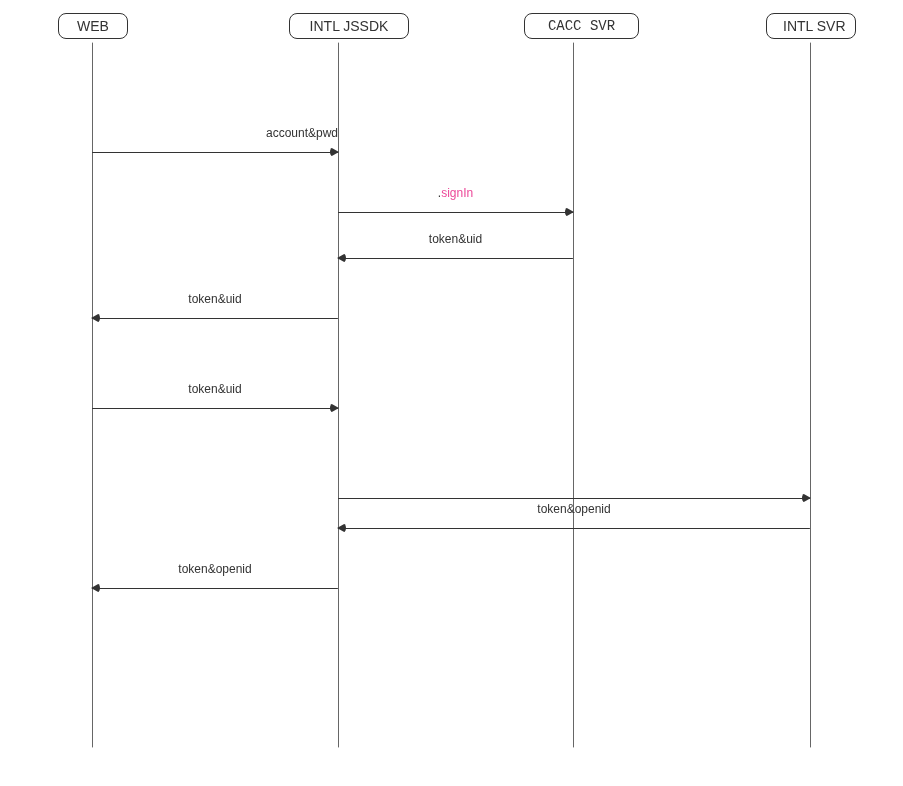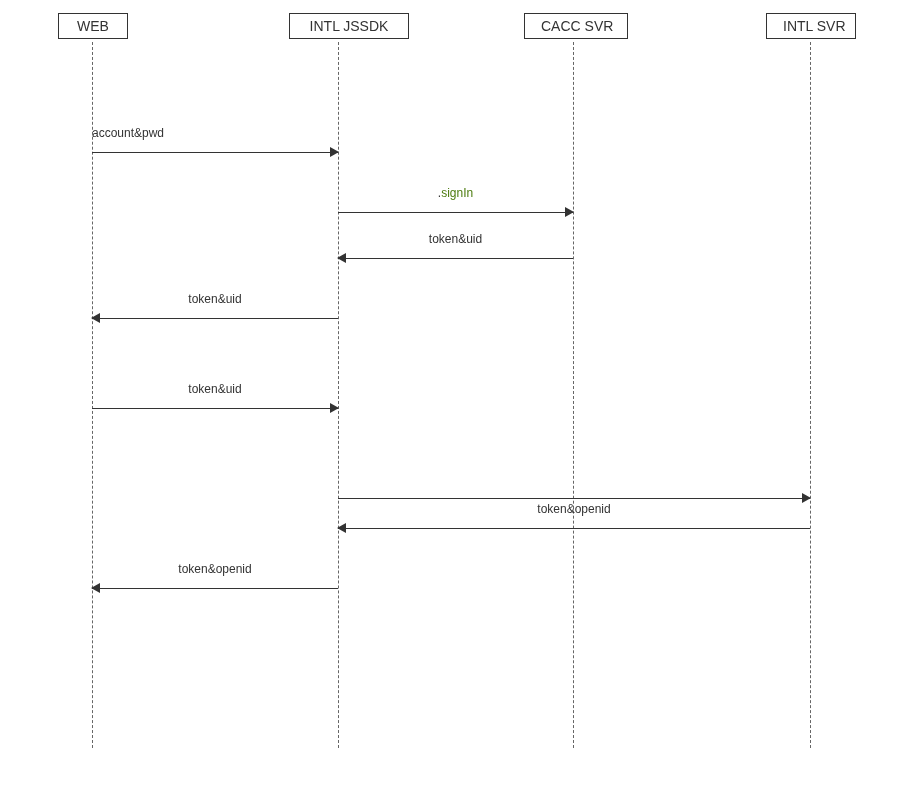--- a/index.html
+++ b/index.html
@@ -1,15 +1,15 @@
 <!DOCTYPE html>
 <html><head>
 <meta charset="utf-8">
 <style>
-  * { margin: 0; padding: 0; box-sizing: border-box; }
+  * { margin: 0; padding: 0; box-sizing: border-box; border-radius: 8px; }
   body {
     font-family: "Segoe UI", Arial, sans-serif;
     font-size: 13px;
     color: #333;
     background: #fff;
     width: 903px;
     height: 786px;
     position: relative;
   }
   .participant-box {
@@ -30,21 +30,21 @@
     position: absolute;
     height: 24px;
   }
   .msg-label {
     position: absolute;
     top: -16px;
     font-size: 12px;
     white-space: nowrap;
     color: #333;
   }
-  .red { color: #4d7c0f; font-weight: 500; }
+  .red { color: #ec4899; font-weight: 500; }
   .arrow-line {
     position: absolute;
     top: 10px;
     height: 0;
     border-top: 1px solid #333;
   }
   .arrow-head-right {
     position: absolute;
     top: 5px;
     right: -1px;
@@ -63,31 +63,31 @@
     border-right: 9px solid #333;
   }
 </style>
 </head>
 <body>
 
 <div class="participant-box" style="left:58px; top:13px; width:70px;">WEB</div>
 
 <div class="participant-box" style="left:289px; top:13px; width:120px;">INTL JSSDK</div>
 
-<div class="participant-box" style="left:524px; top:13px; width:104px;">CACC SVR</div>
+<div class="participant-box" style="left:524px; top:13px; width:115px;font-family:Liberation Mono, monospace;">CACC SVR</div>
 
 <div class="participant-box" style="left:766px; top:13px; width:90px;text-align:center;">INTL SVR</div>
 
 <div class="lifeline" style="left:92px; height:706px;"></div>
 <div class="lifeline" style="left:338px; height:706px;"></div>
 <div class="lifeline" style="left:573px; height:706px;"></div>
 <div class="lifeline" style="left:810px; height:706px;"></div>
 
 <div class="msg" style="left:92px; top:142px; width:246px;">
-  <div class="msg-label" style="left:0; right:0; text-align:left;">account&amp;pwd</div>
+  <div class="msg-label" style="left:0; right:0; text-align:right;">account&amp;pwd</div>
   <div class="arrow-line" style="left:0; right:0;"></div>
   <div class="arrow-head-right"></div>
 </div>
 
 <div class="msg" style="left:338px; top:202px; width:235px;">
   <div class="msg-label" style="left:0; right:0; text-align:center;">
     <span>.</span><span class="red">signIn</span>
   </div>
   <div class="arrow-line" style="left:0; right:0;"></div>
   <div class="arrow-head-right"></div>

